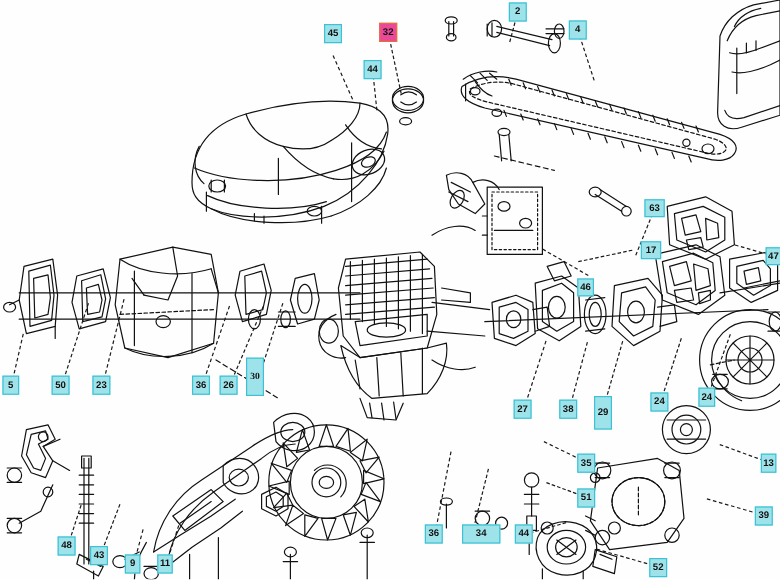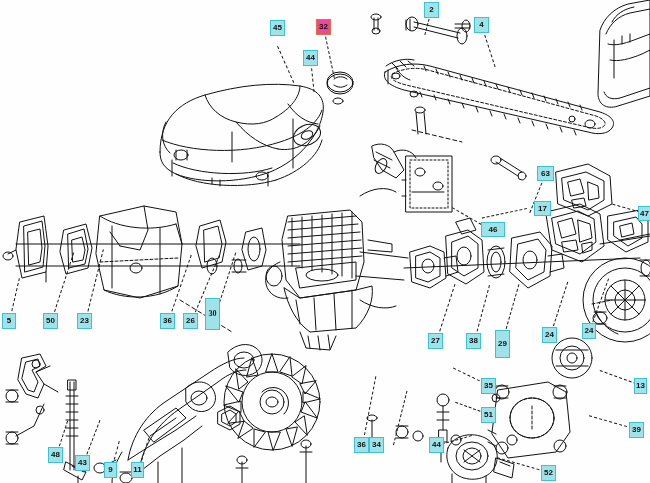--- a/index.html
+++ b/index.html
@@ -371,21 +371,21 @@
       <div class="callout cy" style="left: 303px; top: 50px; width: 15px; height: 16px; font-size: 8px;">44</div>
       <div class="lead" style="left: 431.5px; top: 10px; width: 26px; transform: rotate(105deg);"></div>
       <div class="callout cy" style="left: 424px; top: 2px; width: 15px; height: 16px; font-size: 8px;">2</div>
       <div class="lead" style="left: 481.5px; top: 25px; width: 44px; transform: rotate(72deg);"></div>
       <div class="callout cy" style="left: 474px; top: 17px; width: 15px; height: 16px; font-size: 8px;">4</div>
       <div class="lead" style="left: 545.5px; top: 173.5px; width: 42px; transform: rotate(112deg);"></div>
       <div class="callout cy" style="left: 537px; top: 166px; width: 17px; height: 15px; font-size: 8px;">63</div>
       <div class="lead" style="left: 526.5px; top: 208.5px; width: 46px; transform: rotate(168deg);"></div>
       <div class="callout cy" style="left: 518px; top: 201px; width: 17px; height: 15px; font-size: 8px; margin-left: 16px;">17</div>
       <div class="lead" style="left: 489.5px; top: 229.5px; width: 44px; transform: rotate(210deg);"></div>
-      <div class="callout cy" style="left: 481px; top: 222px; width: 24px; height: 15px; font-size: 8px;">46</div>
+      <div class="callout cy" style="left: 481px; top: 232px; width: 14px; height: 15px; font-size: 8px;">46</div>
       <div class="lead" style="left: 644.5px; top: 213.5px; width: 34px; transform: rotate(196deg);"></div>
       <div class="callout cy" style="left: 638px; top: 206px; width: 13px; height: 15px; font-size: 8px;">47</div>
       <div class="lead" style="left: 9px; top: 321px; width: 44px; transform: rotate(283deg);"></div>
       <div class="callout cy" style="left: 2px; top: 313px; width: 14px; height: 16px; font-size: 8px;">5</div>
       <div class="lead" style="left: 50.5px; top: 321px; width: 72px; transform: rotate(288deg);"></div>
       <div class="callout cy" style="left: 43px; top: 313px; width: 15px; height: 16px; font-size: 8px;">50</div>
       <div class="lead" style="left: 84.5px; top: 321px; width: 74px; transform: rotate(284deg);"></div>
       <div class="callout cy" style="left: 77px; top: 313px; width: 15px; height: 16px; font-size: 8px;">23</div>
       <div class="lead" style="left: 167.5px; top: 321px; width: 70px; transform: rotate(289deg);"></div>
       <div class="callout cy" style="left: 160px; top: 313px; width: 15px; height: 16px; font-size: 8px;">36</div>
@@ -407,21 +407,21 @@
       <div class="callout cy" style="left: 634px; top: 378px; width: 13px; height: 16px; font-size: 8px;">13</div>
       <div class="lead" style="left: 636.5px; top: 430px; width: 50px; transform: rotate(196deg);"></div>
       <div class="callout cy" style="left: 629px; top: 422px; width: 15px; height: 16px; font-size: 8px;">39</div>
       <div class="lead" style="left: 488.5px; top: 386px; width: 40px; transform: rotate(206deg);"></div>
       <div class="callout cy" style="left: 481px; top: 378px; width: 15px; height: 16px; font-size: 8px;">35</div>
       <div class="lead" style="left: 488.5px; top: 415px; width: 36px; transform: rotate(200deg);"></div>
       <div class="callout cy" style="left: 481px; top: 407px; width: 15px; height: 16px; font-size: 8px;">51</div>
       <div class="lead" style="left: 436.5px; top: 445px; width: 36px; transform: rotate(344deg);"></div>
       <div class="callout cy" style="left: 429px; top: 437px; width: 15px; height: 16px; font-size: 8px;">44</div>
       <div class="lead" style="left: 392.5px; top: 445px; width: 56px; transform: rotate(284deg);"></div>
-      <div class="callout cy" style="left: 369px; top: 437px; width: 15px; height: 16px; font-size: 8px;">34</div>
+      <div class="callout cy" style="left: 385px; top: 437px; width: 32px; height: 16px; font-size: 8px;">34</div>
       <div class="lead" style="left: 361.5px; top: 445px; width: 70px; transform: rotate(281deg);"></div>
       <div class="callout cy" style="left: 354px; top: 437px; width: 15px; height: 16px; font-size: 8px;">36</div>
       <div class="lead" style="left: 548.5px; top: 473px; width: 54px; transform: rotate(196deg);"></div>
       <div class="callout cy" style="left: 541px; top: 465px; width: 15px; height: 16px; font-size: 8px;">52</div>
       <div class="lead" style="left: 55.5px; top: 455px; width: 36px; transform: rotate(288deg);"></div>
       <div class="callout cy" style="left: 48px; top: 447px; width: 15px; height: 16px; font-size: 8px;">48</div>
       <div class="lead" style="left: 82.5px; top: 463px; width: 46px; transform: rotate(291deg);"></div>
       <div class="callout cy" style="left: 75px; top: 455px; width: 15px; height: 16px; font-size: 8px;">43</div>
       <div class="lead" style="left: 110.5px; top: 470px; width: 30px; transform: rotate(285deg);"></div>
       <div class="callout cy" style="left: 104px; top: 462px; width: 13px; height: 16px; font-size: 8px;">9</div>

